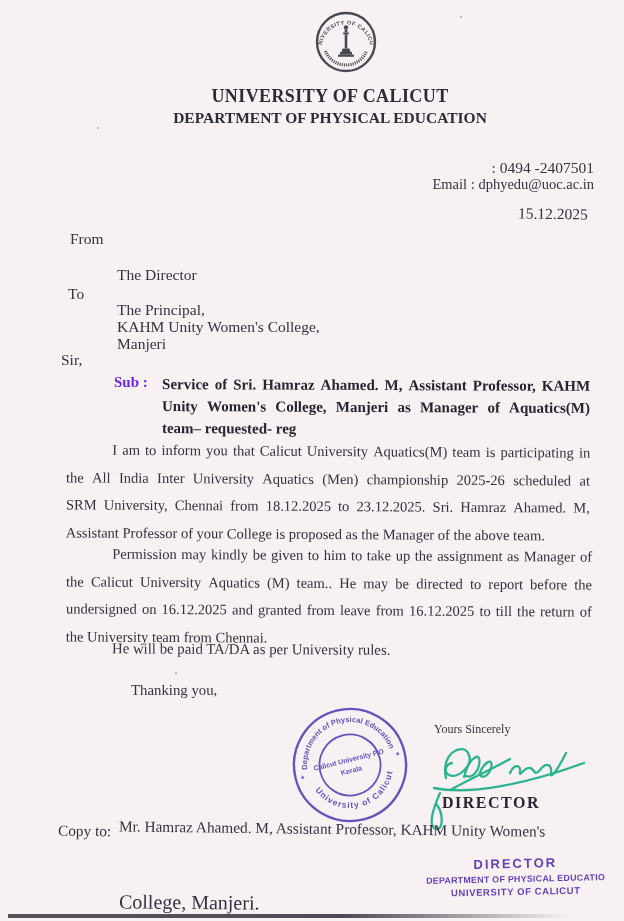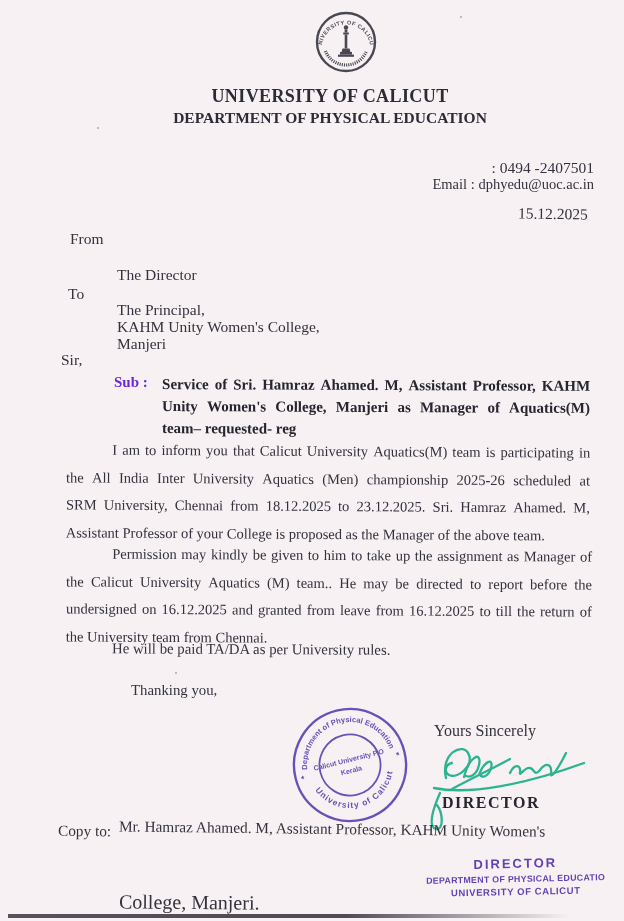--- a/index.html
+++ b/index.html
@@ -27,21 +27,21 @@
   .sub-label{left:114px;top:374px;font-size:15px;font-weight:bold;color:#6d28d9;}
   .sub-lines{left:162px;top:374px;width:428px;font-size:15px;font-weight:bold;color:#26242f;transform:rotate(.25deg);}
   .sub-lines .tline{line-height:22px;}
   .para{font-size:14.5px;color:#33313d;}
   .para .tline{line-height:27.6px;}
   .p1{left:66px;top:438px;width:524px;transform:rotate(.35deg);}
   .p2{left:66px;top:542px;width:526px;transform:rotate(.35deg);}
   .single{position:absolute;font-size:14.8px;white-space:nowrap;}
   .jfull{display:flex;justify-content:space-between;white-space:nowrap;}
   
-  .vale{left:434px;top:722px;font-size:16px;}
+  .vale{left:434px;top:722px;font-size:12px;}
   .director{left:442px;top:794px;font-size:16px;font-weight:bold;letter-spacing:1.5px;color:#27252f;}
   
   .copy-label{left:58px;top:822px;font-size:15.3px;transform:rotate(.6deg);}
   .copy-1{left:119px;top:820px;font-size:15.3px;transform:rotate(.7deg);}
   .copy-2{left:119px;top:891px;font-size:20px;transform:rotate(.5deg);}
   .office-stamp{left:408px;top:856px;width:215px;text-align:center;color:#5633ae;
     font-family:"Liberation Sans", sans-serif;transform:rotate(-1.2deg);opacity:.92;}
   .os1{font-size:13px;font-weight:bold;letter-spacing:2px;}
   .os2{font-size:8.8px;font-weight:bold;letter-spacing:.3px;margin-top:3px;}
   .os3{font-size:9.5px;font-weight:bold;letter-spacing:.6px;margin-top:2px;}

